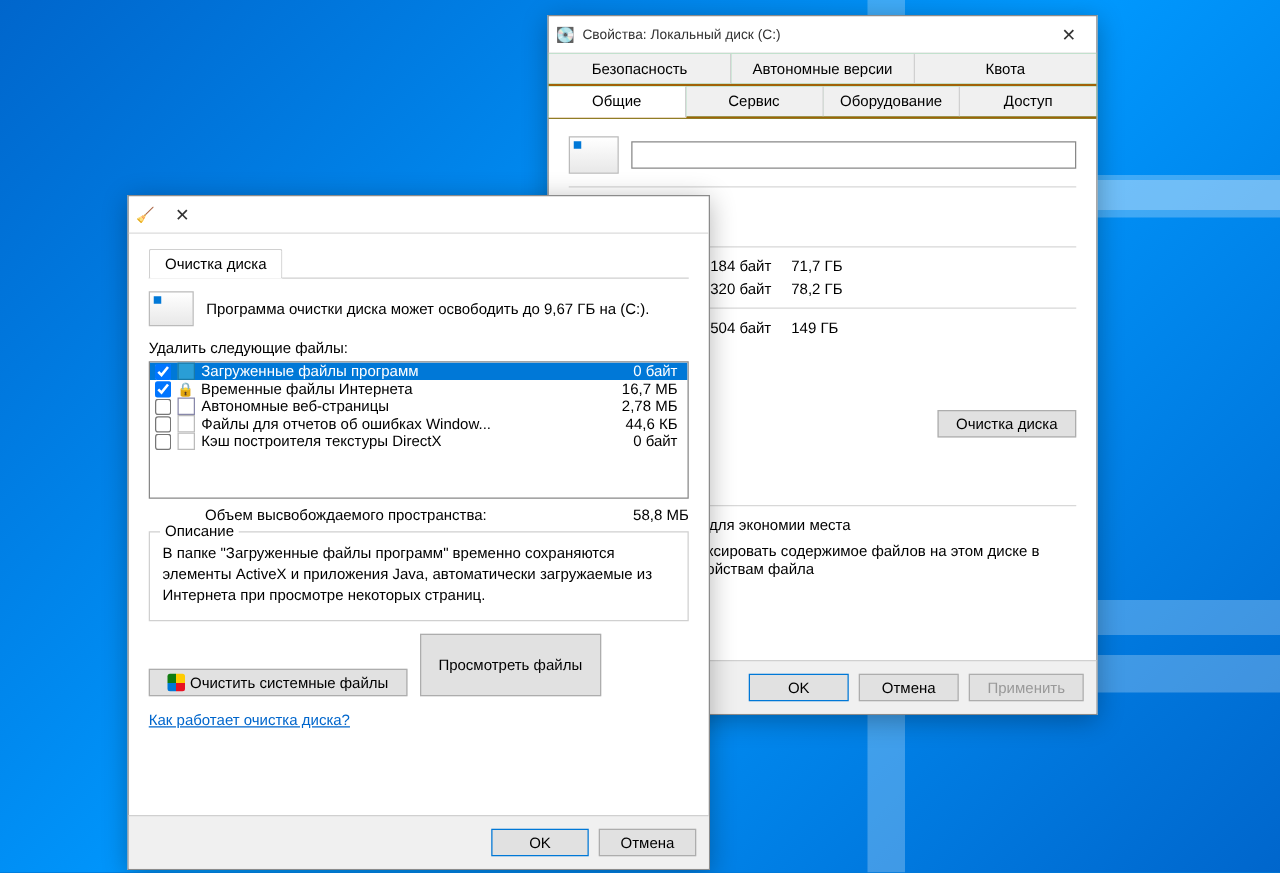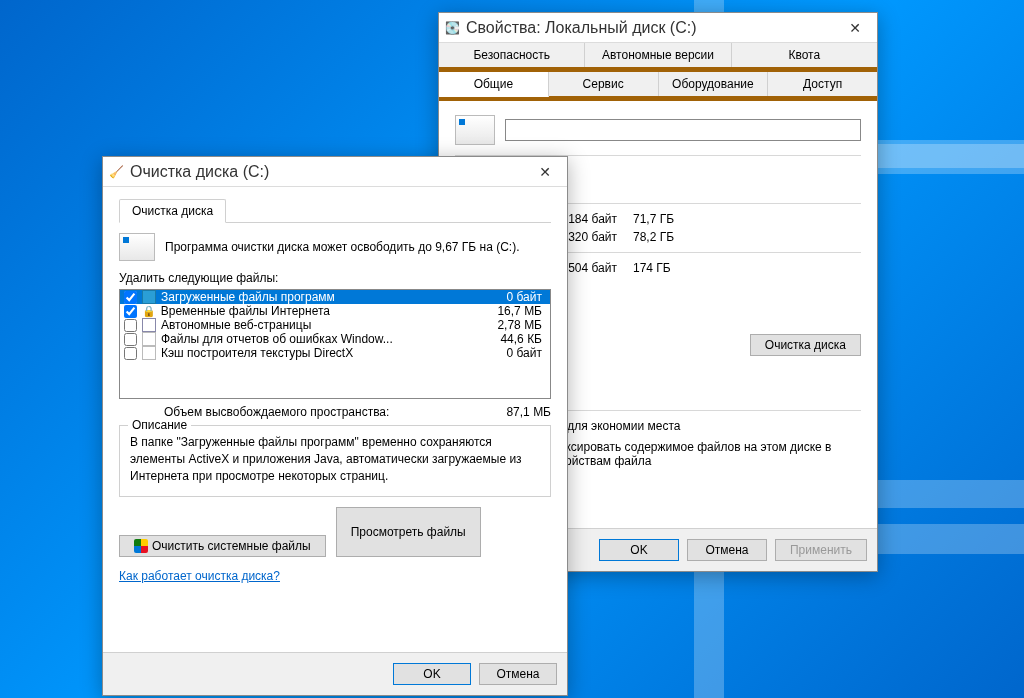--- a/index.html
+++ b/index.html
@@ -40,31 +40,31 @@
   box-shadow: 0 4px 20px rgba(0,0,0,0.3);
 }
 .titlebar {
   height: 30px;
   display: flex;
   align-items: center;
   padding: 0 6px;
   gap: 6px;
   border-bottom: 1px solid #dcdcdc;
 }
-.titlebar .title { flex: 1; color: #333; font-size: 16px; }
+.titlebar .title { flex: 1; color: #333; font-size: 11px; }
 .close-x {
   width: 32px; height: 24px;
   display: flex; align-items: center; justify-content: center;
   font-size: 14px; color: #333;
   cursor: pointer;
 }
 
 
 .win-props { left: 438px; top: 12px; width: 440px; height: 560px; }
-.tabs-row { display: flex; border-bottom: 5px solid #a16207; background: #22c55e; }
+.tabs-row { display: flex; border-bottom: 2px solid #a16207; background: #22c55e; }
 .tab {
   padding: 5px 0;
   text-align: center;
   border-right: 1px solid #d0d0d0;
   background: #f0f0f0;
   cursor: pointer;
   font-size: 12px;
 }
 .tab:last-child { border-right: none; }
 .tab.active { background: #fff; border-bottom: 1px solid #fff; margin-bottom: -1px; }
@@ -223,21 +223,21 @@
     </div>
     <div class="size-row">
       <span class="swatch sw-free"></span>
       <span class="bytes">84 039 352 320 байт</span>
       <span class="gb">78,2 ГБ</span>
     </div>
     <div class="sep"></div>
     <div class="size-row">
       <span style="width:12px"></span>
       <span class="bytes">161 061 269 504 байт</span>
-      <span class="gb">174 ГБ</span>
+      <span class="gb">149 ГБ</span>
     </div>
 
     <div class="chart-area">
       <div style="text-align:center">
         <svg class="donut" viewBox="0 0 42 42">
           <circle cx="21" cy="21" r="15.9" fill="none" stroke="#d0d0d0" stroke-width="9"></circle>
           <circle cx="21" cy="21" r="15.9" fill="none" stroke="#0078d7" stroke-width="9" stroke-dasharray="47.8 52.2" stroke-dashoffset="25"></circle>
         </svg>
         <div class="chart-label">Диск C:</div>
       </div>
@@ -258,21 +258,20 @@
   <div class="dialog-footer">
     <button class="btn default">OK</button>
     <button class="btn">Отмена</button>
     <button class="btn" disabled="">Применить</button>
   </div>
 </div>
 
 <div class="window win-cleanup">
   <div class="titlebar">
     <span>🧹</span>
-    <span class="title">Очистка диска  (C:)</span>
     <div class="close-x">✕</div>
   </div>
   <div class="cleanup-body">
     <div class="tab-strip">
       <div class="tab2">Очистка диска</div>
     </div>
     <div class="info-row">
       <div class="drive-icon" style="width:36px;height:28px"></div>
       <div>Программа очистки диска может освободить до 9,67 ГБ на (C:).</div>
     </div>
@@ -306,21 +305,21 @@
       <div class="file-item">
         <input type="checkbox" style="">
         <span class="icon-sm ic-doc"></span>
         <span class="name">Кэш построителя текстуры DirectX</span>
         <span class="size">0 байт</span>
       </div>
     </div>
 
     <div class="tot-row">
       <span class="k">Объем высвобождаемого пространства:</span>
-      <span>87,1 МБ</span>
+      <span>58,8 МБ</span>
     </div>
 
     <div class="groupbox">
       <span class="legend">Описание</span>
       <div style="line-height:1.4">В папке "Загруженные файлы программ" временно сохраняются элементы ActiveX и приложения Java, автоматически загружаемые из Интернета при просмотре некоторых страниц.</div>
     </div>
 
     <div class="btn-row">
       <button class="btn btn-shield">
         <span class="shield-icon"></span>

